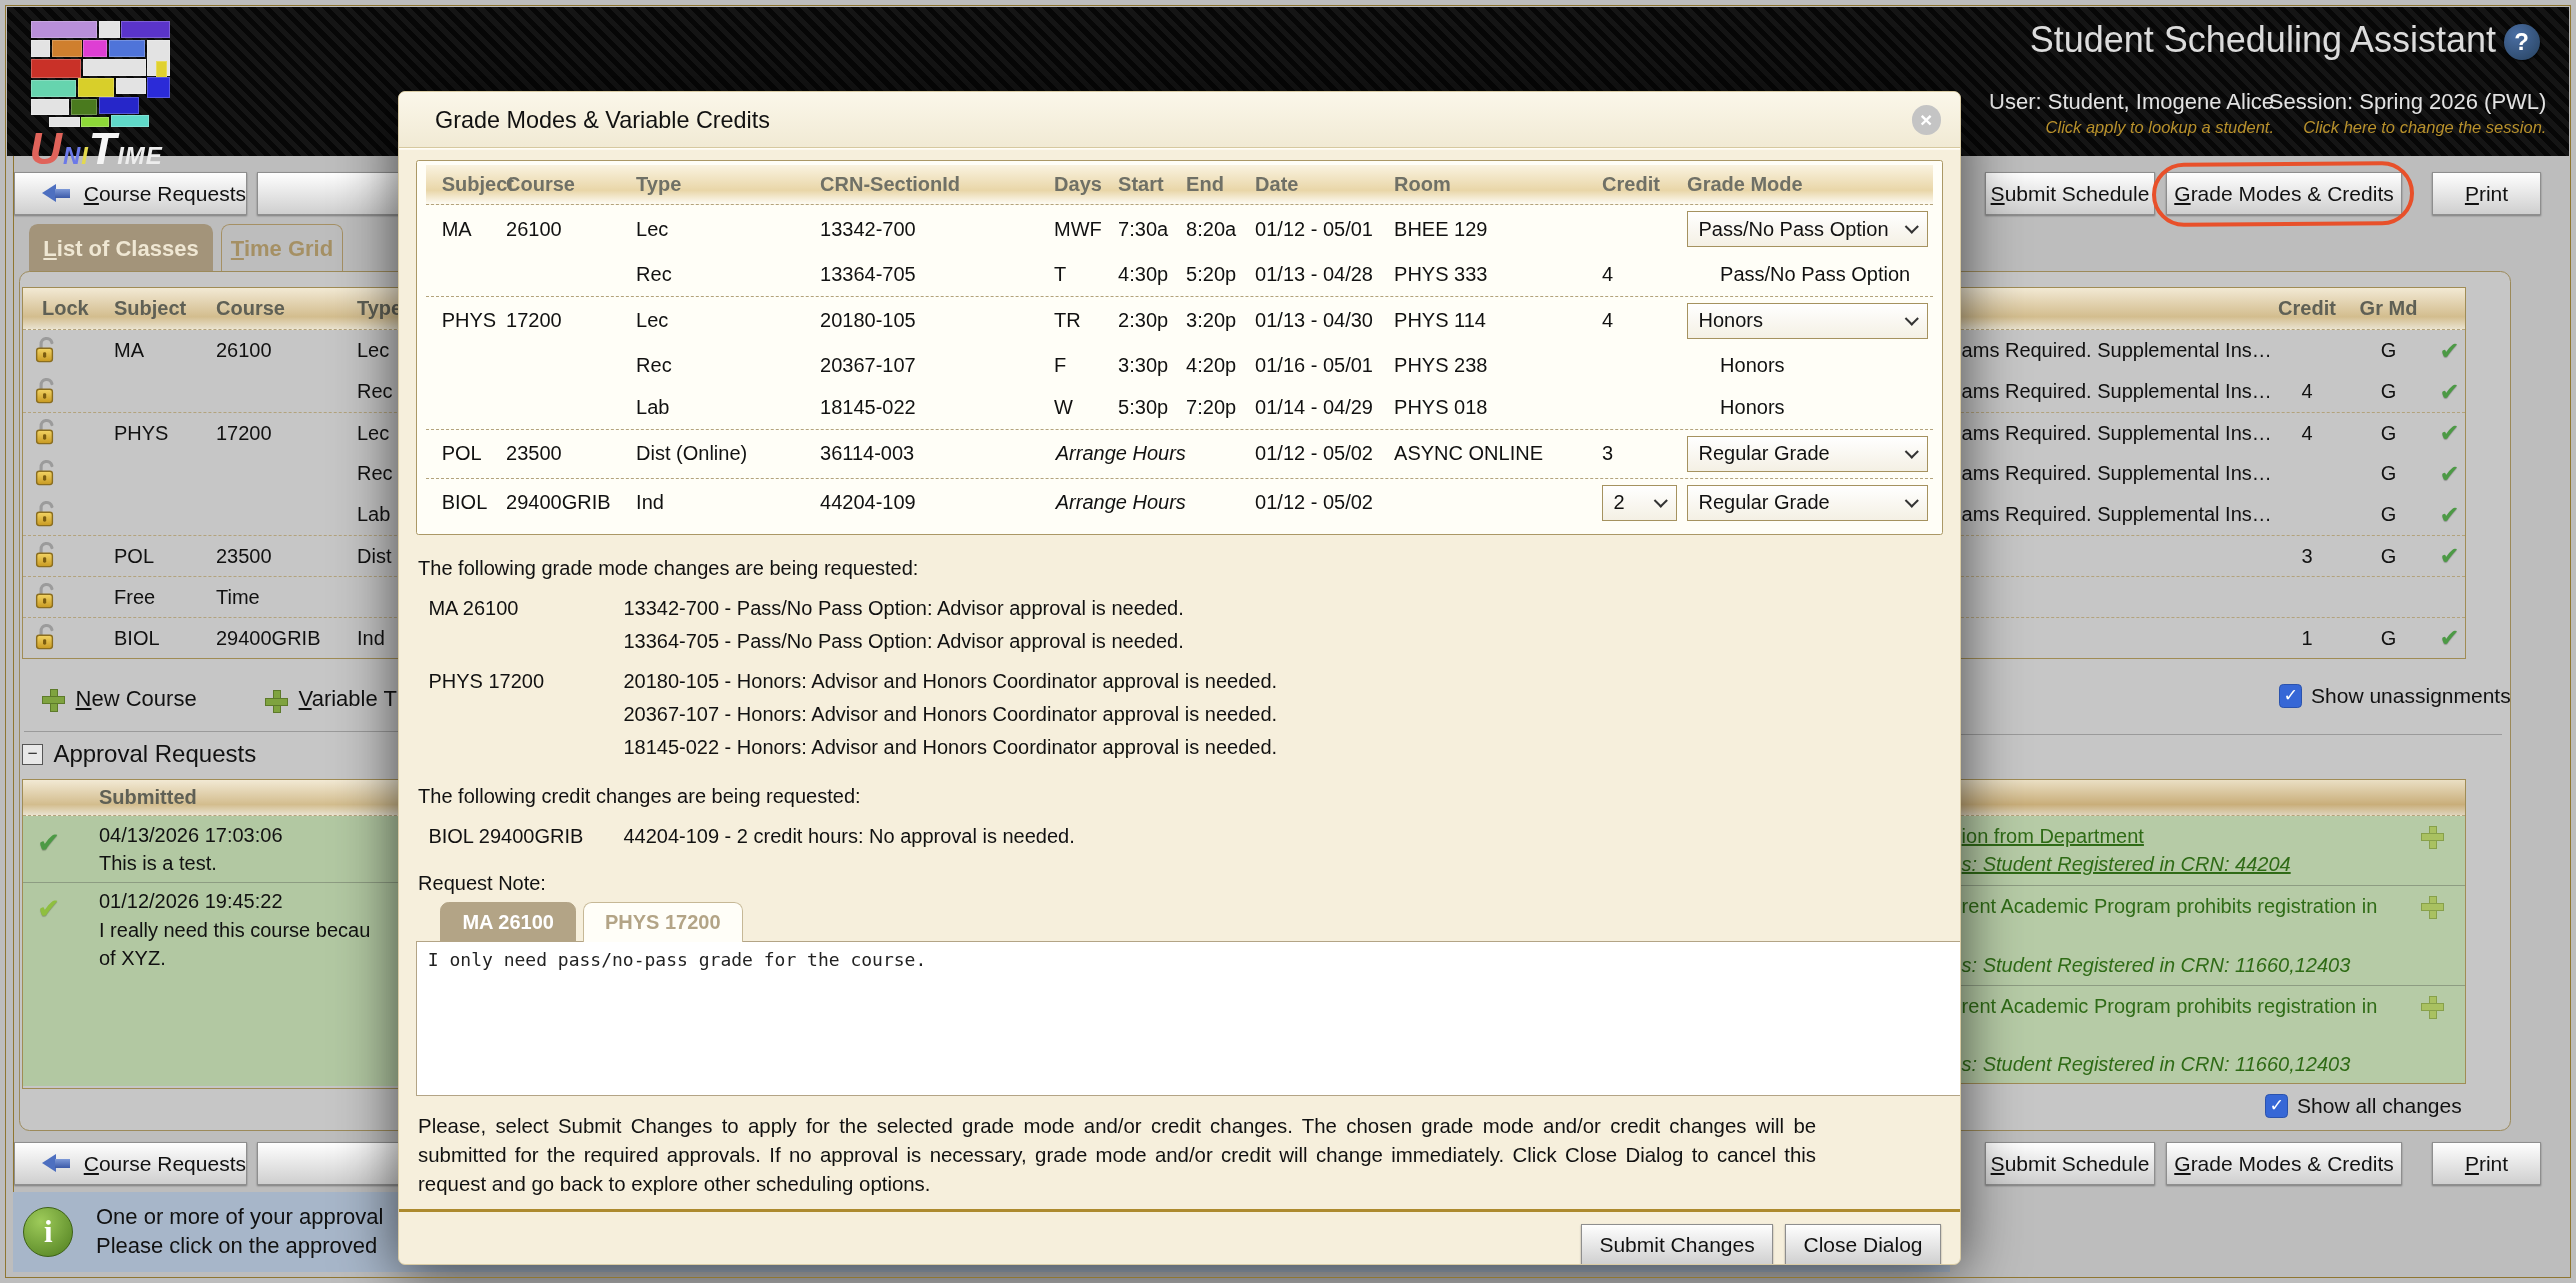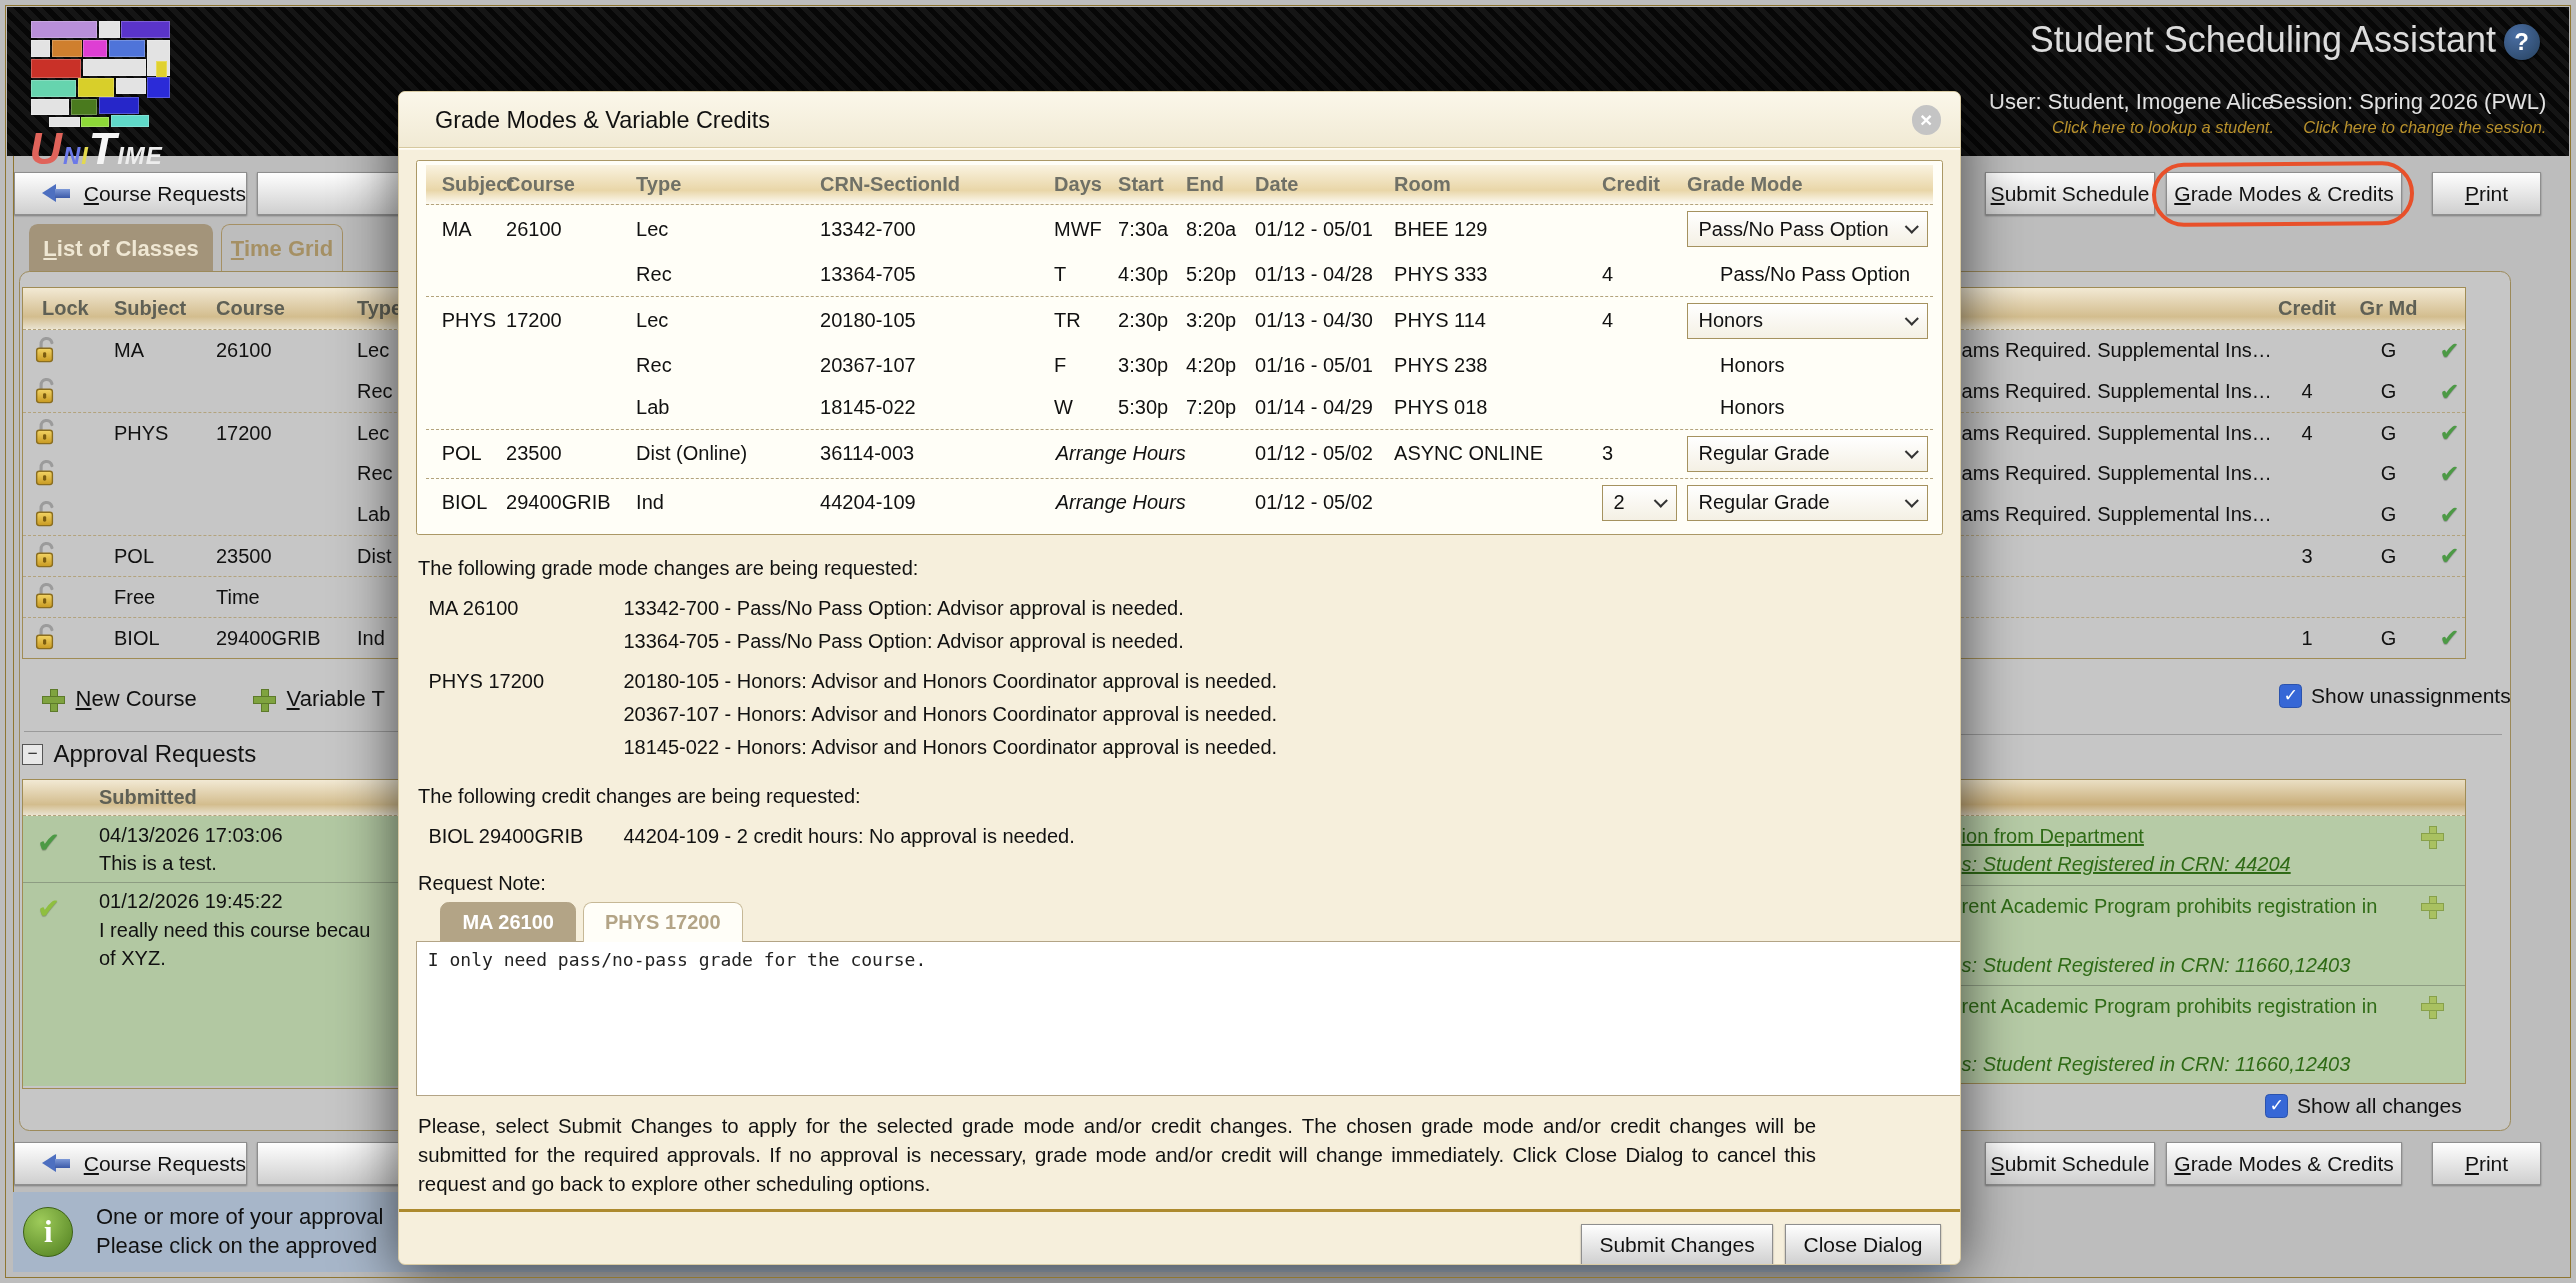--- a/index.html
+++ b/index.html
@@ -200,21 +200,21 @@
         <span style="color: rgb(107, 121, 232); font-size: 24px;">N</span>
         <span style="color: rgb(227, 217, 78); font-size: 24px;">I</span>
         <span style="color: rgb(245, 245, 245); font-size: 45px;">T</span>
         <span style="color: rgb(237, 237, 237); font-size: 24px;">IME</span>
       </div>
   </div>
   <div id="app-title">Student Scheduling Assistant</div>
   <div id="help-icon">?</div>
   <div id="user-block">
     <div class="hdr-line">User: Student, Imogene Alice</div>
-    <div class="hdr-link">Click here to lookup a student.</div>
+    <div class="hdr-link">Click apply to lookup a student.</div>
   </div>
   <div id="session-block">
     <div class="hdr-line">Session: Spring 2026 (PWL)</div>
     <div class="hdr-link">Click here to change the session.</div>
   </div>
 </div>
 
 <div id="edge-line"></div>
 
 <div class="btn leftpad" style="left:14px;top:172px;width:233px;">
@@ -337,21 +337,21 @@
     <span>BIOL</span>
     <span>29400GRIB</span>
     <span>Ind</span>
   </div>
 </div>
 
 <div class="action-link" style="left:41px;top:686px;">
   <span class="plus"></span>
   <span class="al">New Course</span>
 </div>
-<div class="action-link" style="left:252px;top:686px;">
+<div class="action-link" style="left:264px;top:686px;align-items:flex-end;">
   <span class="plus"></span>
   <span class="al">Variable T</span>
 </div>
 
 <div class="hr-line" style="left:24px;top:731px;width:842px;"></div>
 
 <div id="approval-heading" style="left:22px;top:740px;">
   <span class="collapse-box">−</span>
   <span>Approval Requests</span>
 </div>

